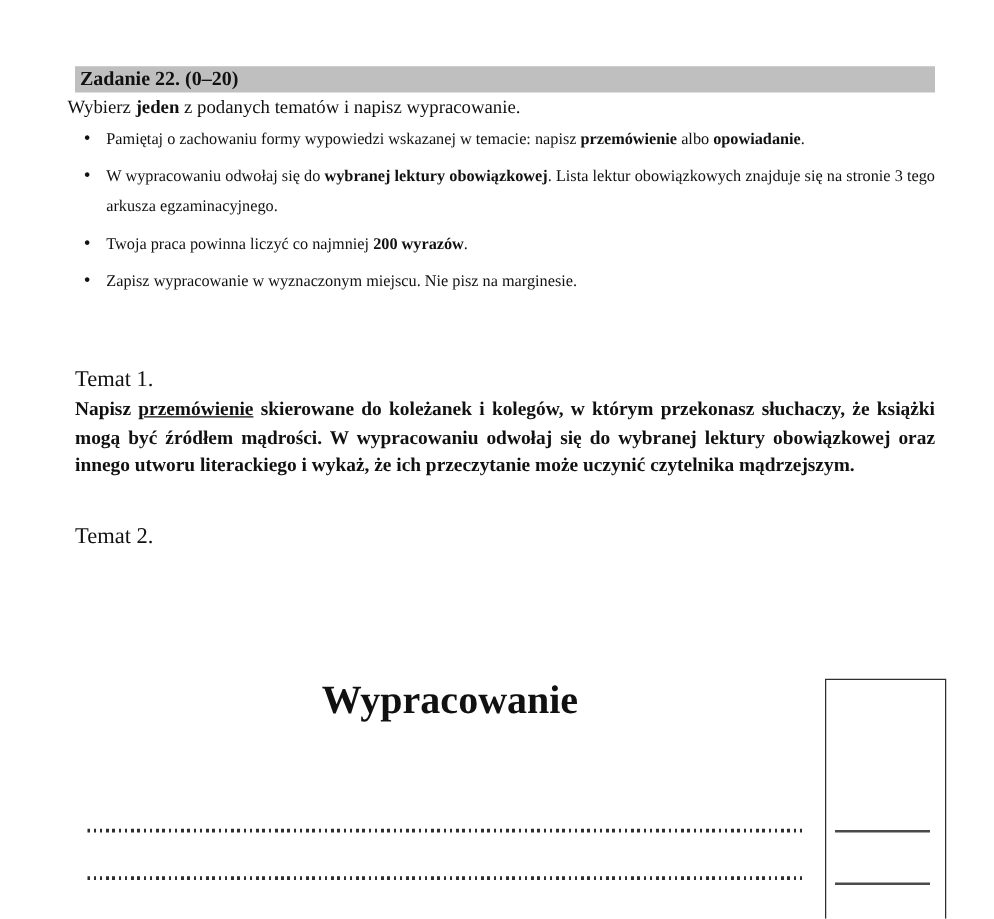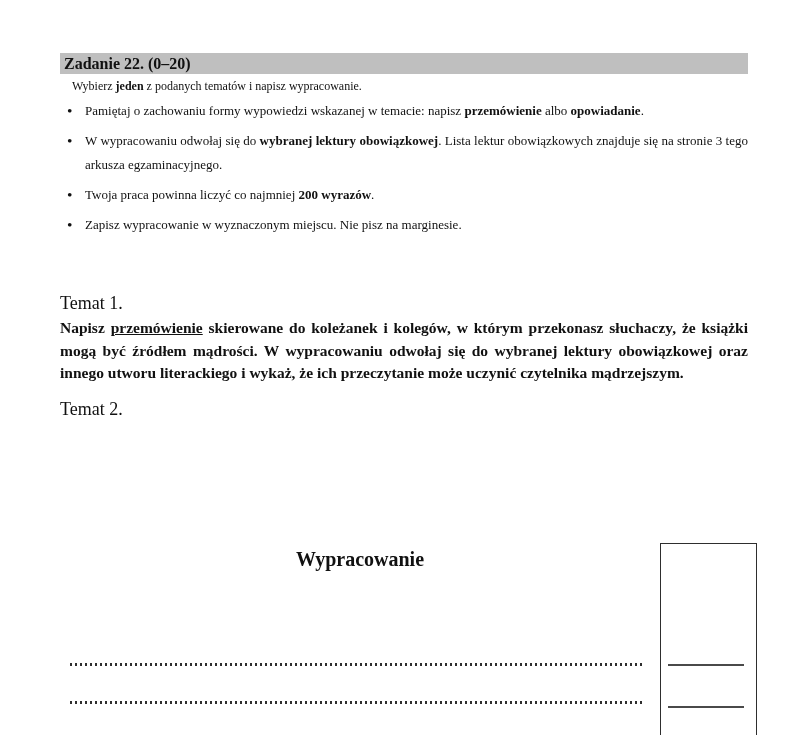--- a/index.html
+++ b/index.html
@@ -23,24 +23,24 @@
     width: 688px;
     height: 21px;
     box-sizing: border-box;
     padding: 1px 0 0 4px;
     font-size: 16px;
     font-weight: bold;
     line-height: 20px;
   }
   .intro-line {
     position: absolute;
-    left: 72px;
+    left: 54px;
     top: 76px;
     width: 686px;
-    font-size: 12px;
+    font-size: 15px;
     line-height: 21px;
     font-family: Liberation Serif, serif;
   }
   .instruction-list {
     position: absolute;
     left: 60px;
     top: 99px;
     width: 688px;
   }
   .instruction-item {
@@ -59,41 +59,41 @@
     font-size: 13px;
     line-height: 24px;
     text-align: justify;
   }
   .topic-section {
     position: absolute;
     left: 60px;
     width: 688px;
   }
   .topic-1 { top: 292px; }
-  .topic-2 { top: 398px; }
+  .topic-2 { top: 417px; }
   .topic-label {
     font-size: 18px;
     line-height: 22px;
     margin-bottom: 3px;
   }
   .topic-text {
     font-size: 15.5px;
     font-weight: bold;
     line-height: 22.5px;
     text-align: justify;
   }
   .essay-header {
     position: absolute;
     left: 60px;
     top: 543px;
     width: 600px;
     text-align: center;
   }
   .essay-title {
-    font-size: 20px;
+    font-size: 32px;
     font-weight: bold;
     line-height: 32px;
     margin: 0;
   }
   .essay-subtitle {
     font-size: 16px;
     font-weight: bold;
     margin-top: 15px;
   }
   .writing-line {

